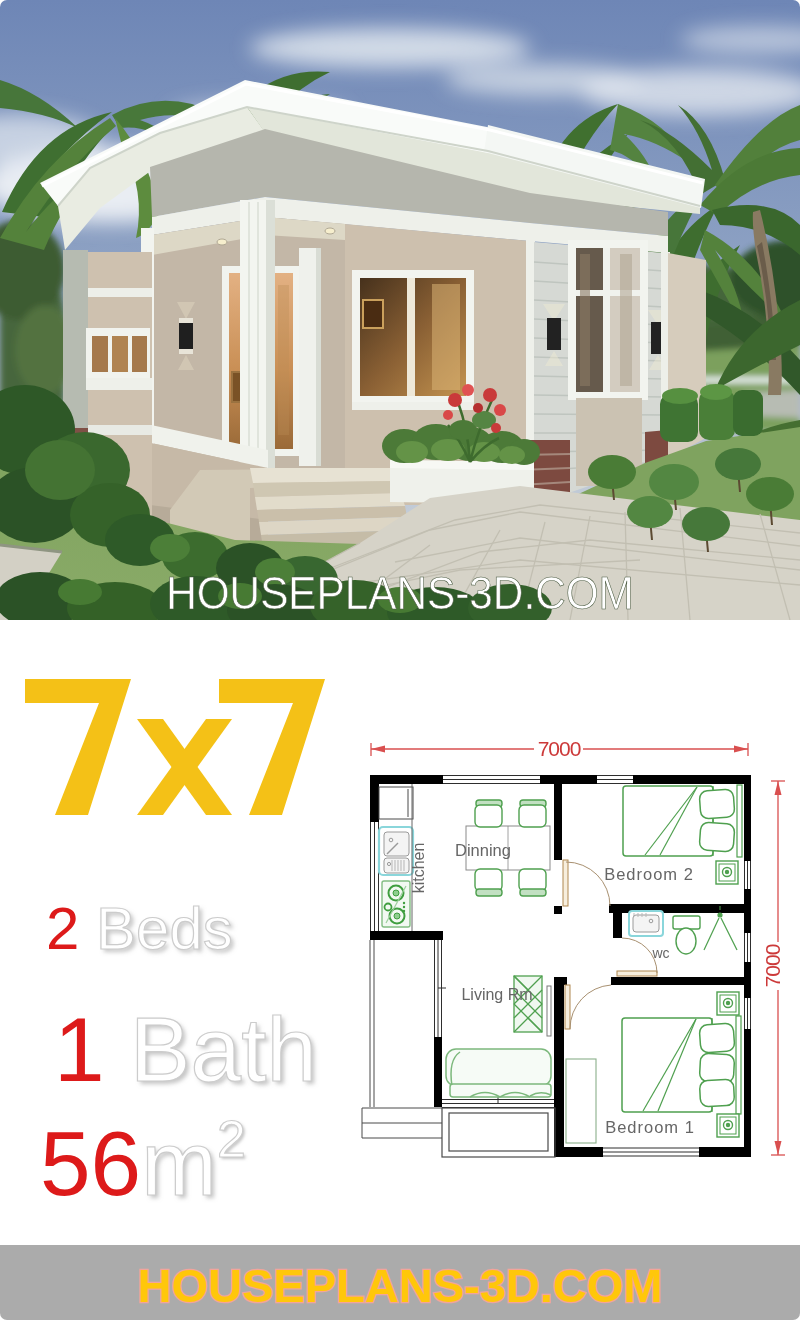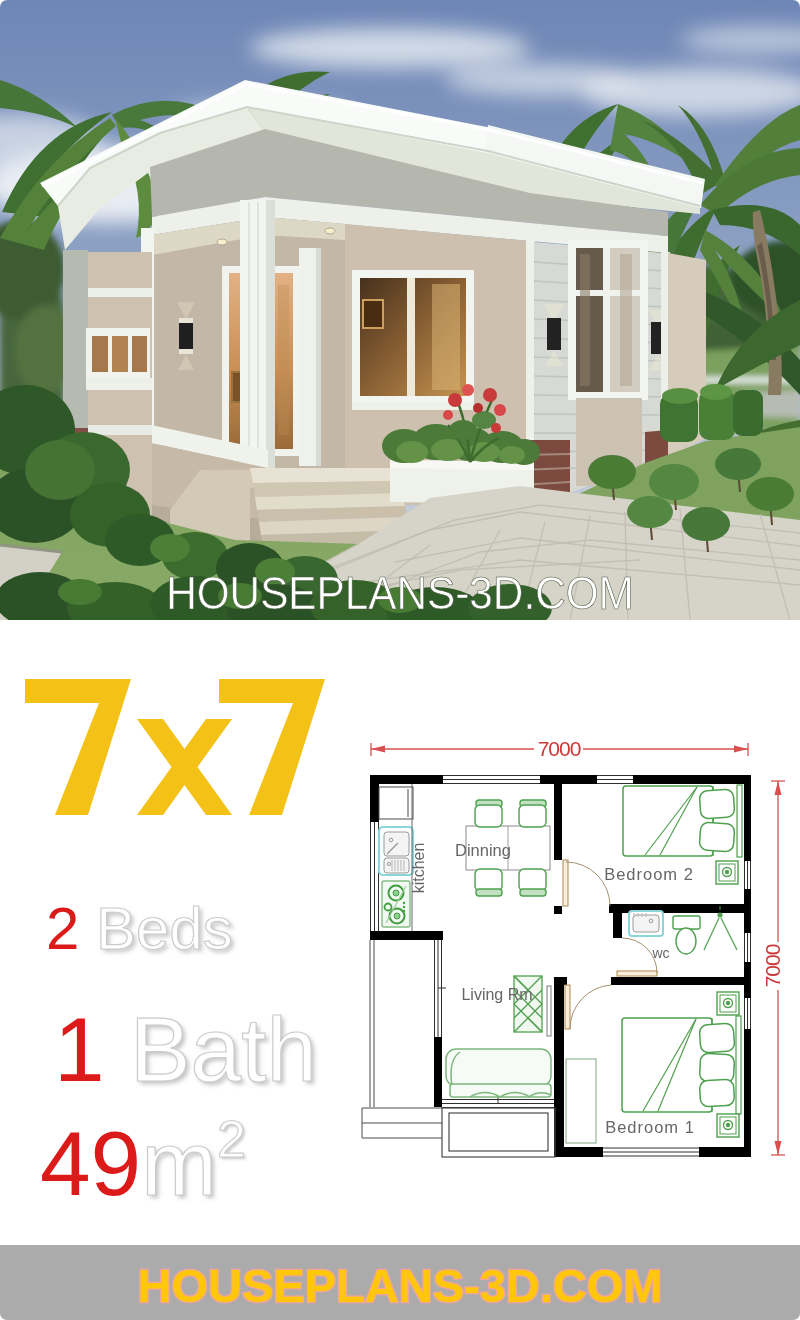--- a/index.html
+++ b/index.html
@@ -377,21 +377,21 @@
 </g>
 </svg>
 
 <div class="abs" style="left:46px;top:899px;font-size:60px;line-height:1;">
 <span style="color:#dd1a1a;">2</span><span style="color:#ffffff;-webkit-text-stroke:1.2px #cccccc;text-shadow:3px 3px 4px rgba(150,150,150,0.55);"> Beds</span></div>
 
 <div class="abs" style="left:45px;top:1004px;font-size:91px;line-height:1;margin-left:9px;">
 <span style="color:#dd1a1a;">1</span><span style="color:#ffffff;-webkit-text-stroke:1.2px #cccccc;text-shadow:3px 3px 4px rgba(150,150,150,0.55);"> Bath</span></div>
 
 <div class="abs" style="left:40px;top:1118px;font-size:91px;line-height:1;">
-<span style="color:#dd1a1a;">49</span><span style="color:#ffffff;-webkit-text-stroke:1.2px #cccccc;text-shadow:3px 3px 4px rgba(150,150,150,0.55);">m</span><span style="position:relative;top:-38px;font-size:52px;color:#ffffff;-webkit-text-stroke:1.1px #cccccc;text-shadow:2px 2px 3px rgba(150,150,150,0.55);">2</span></div>
+<span style="color:#dd1a1a;">56</span><span style="color:#ffffff;-webkit-text-stroke:1.2px #cccccc;text-shadow:3px 3px 4px rgba(150,150,150,0.55);">m</span><span style="position:relative;top:-38px;font-size:52px;color:#ffffff;-webkit-text-stroke:1.1px #cccccc;text-shadow:2px 2px 3px rgba(150,150,150,0.55);">2</span></div>
 
 <svg class="abs" style="left:355px;top:725px" width="445" height="445" viewBox="355 725 445 445">
 <g fill="none" stroke-linecap="butt">
 
 <rect x="379" y="784" width="64" height="147" fill="#ffffff"></rect>
 
 <rect x="443" y="784" width="111" height="147" fill="#ffffff"></rect>
 
 <rect x="442" y="940" width="112" height="159" fill="#ffffff"></rect>
 

